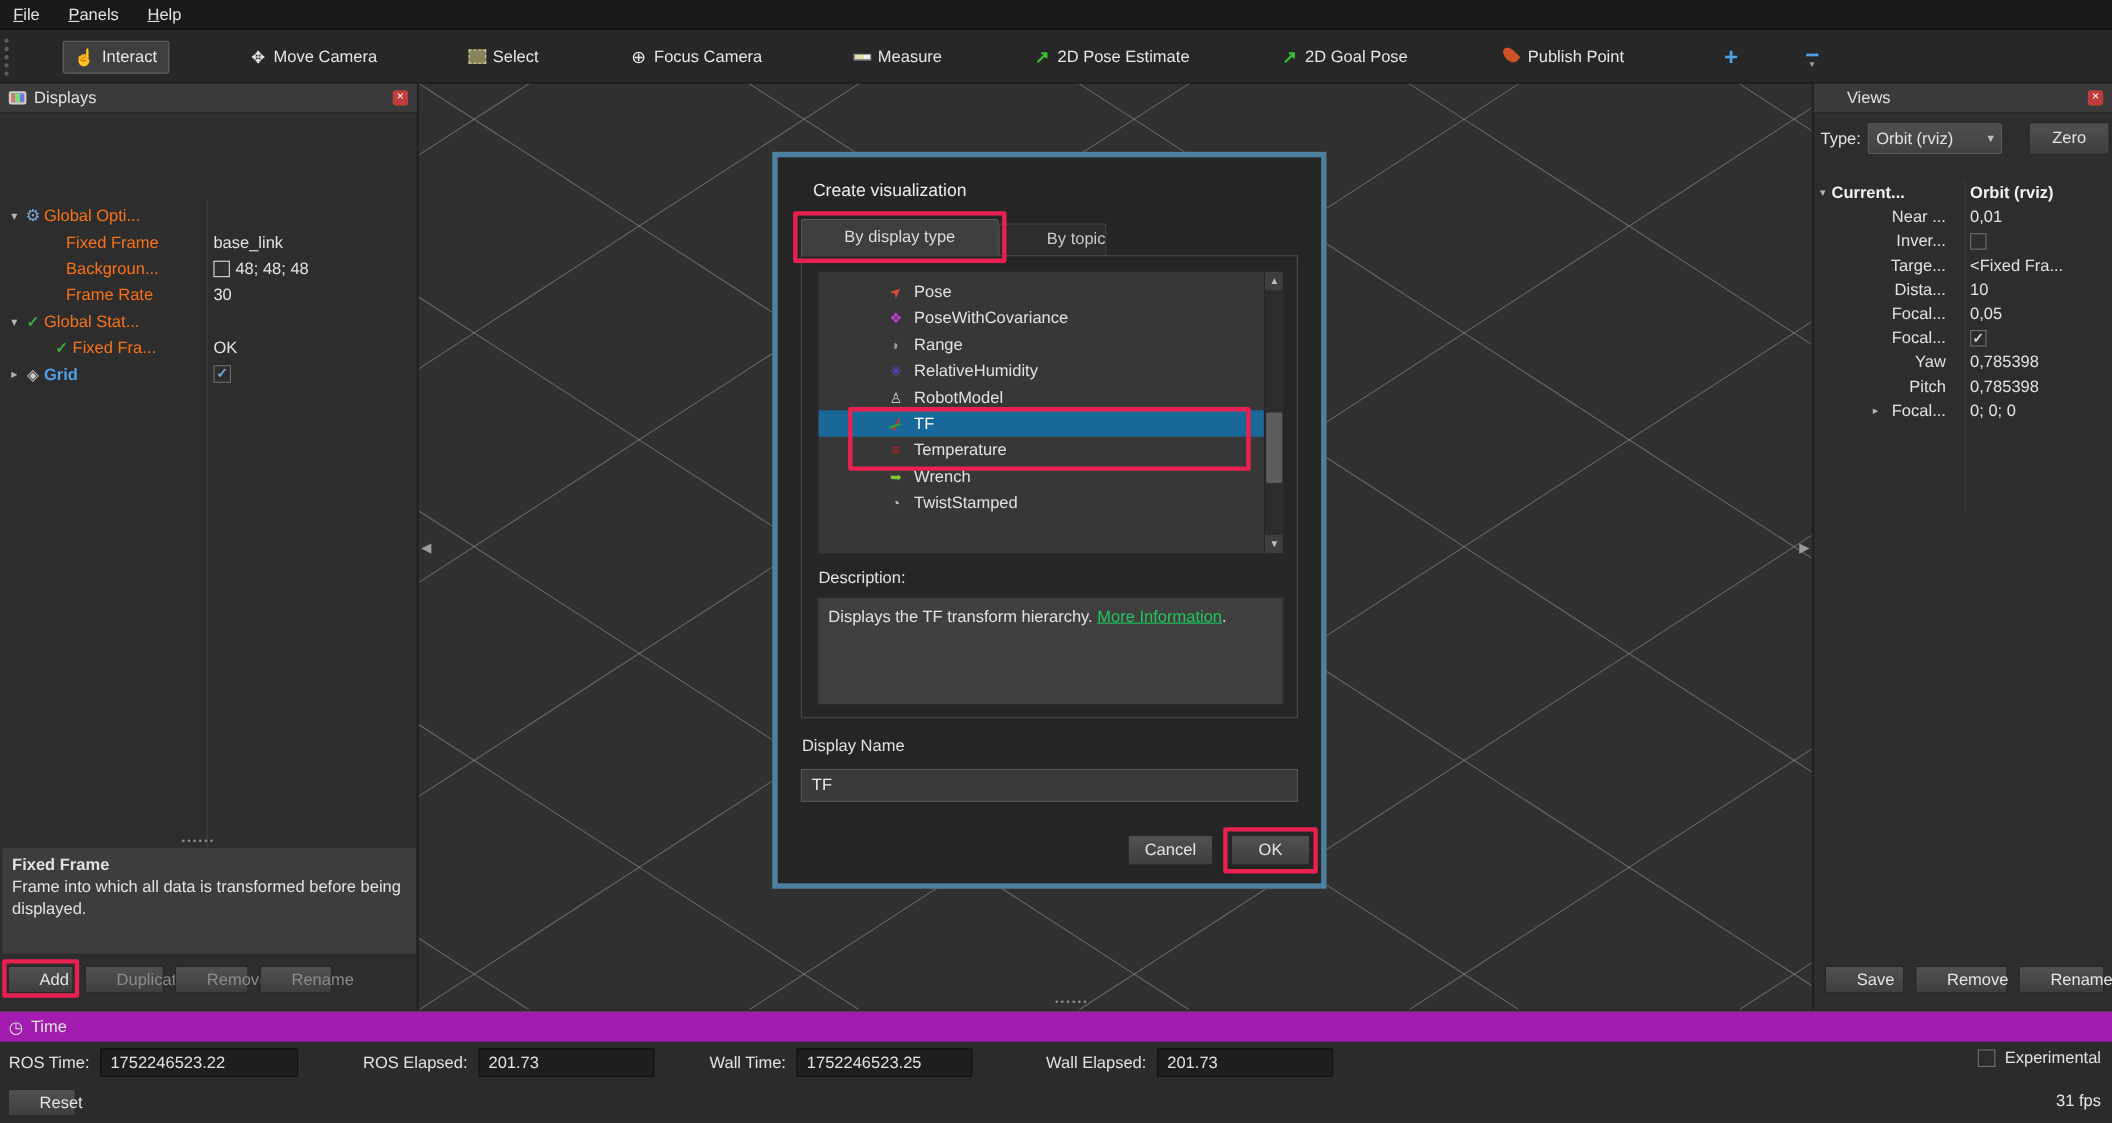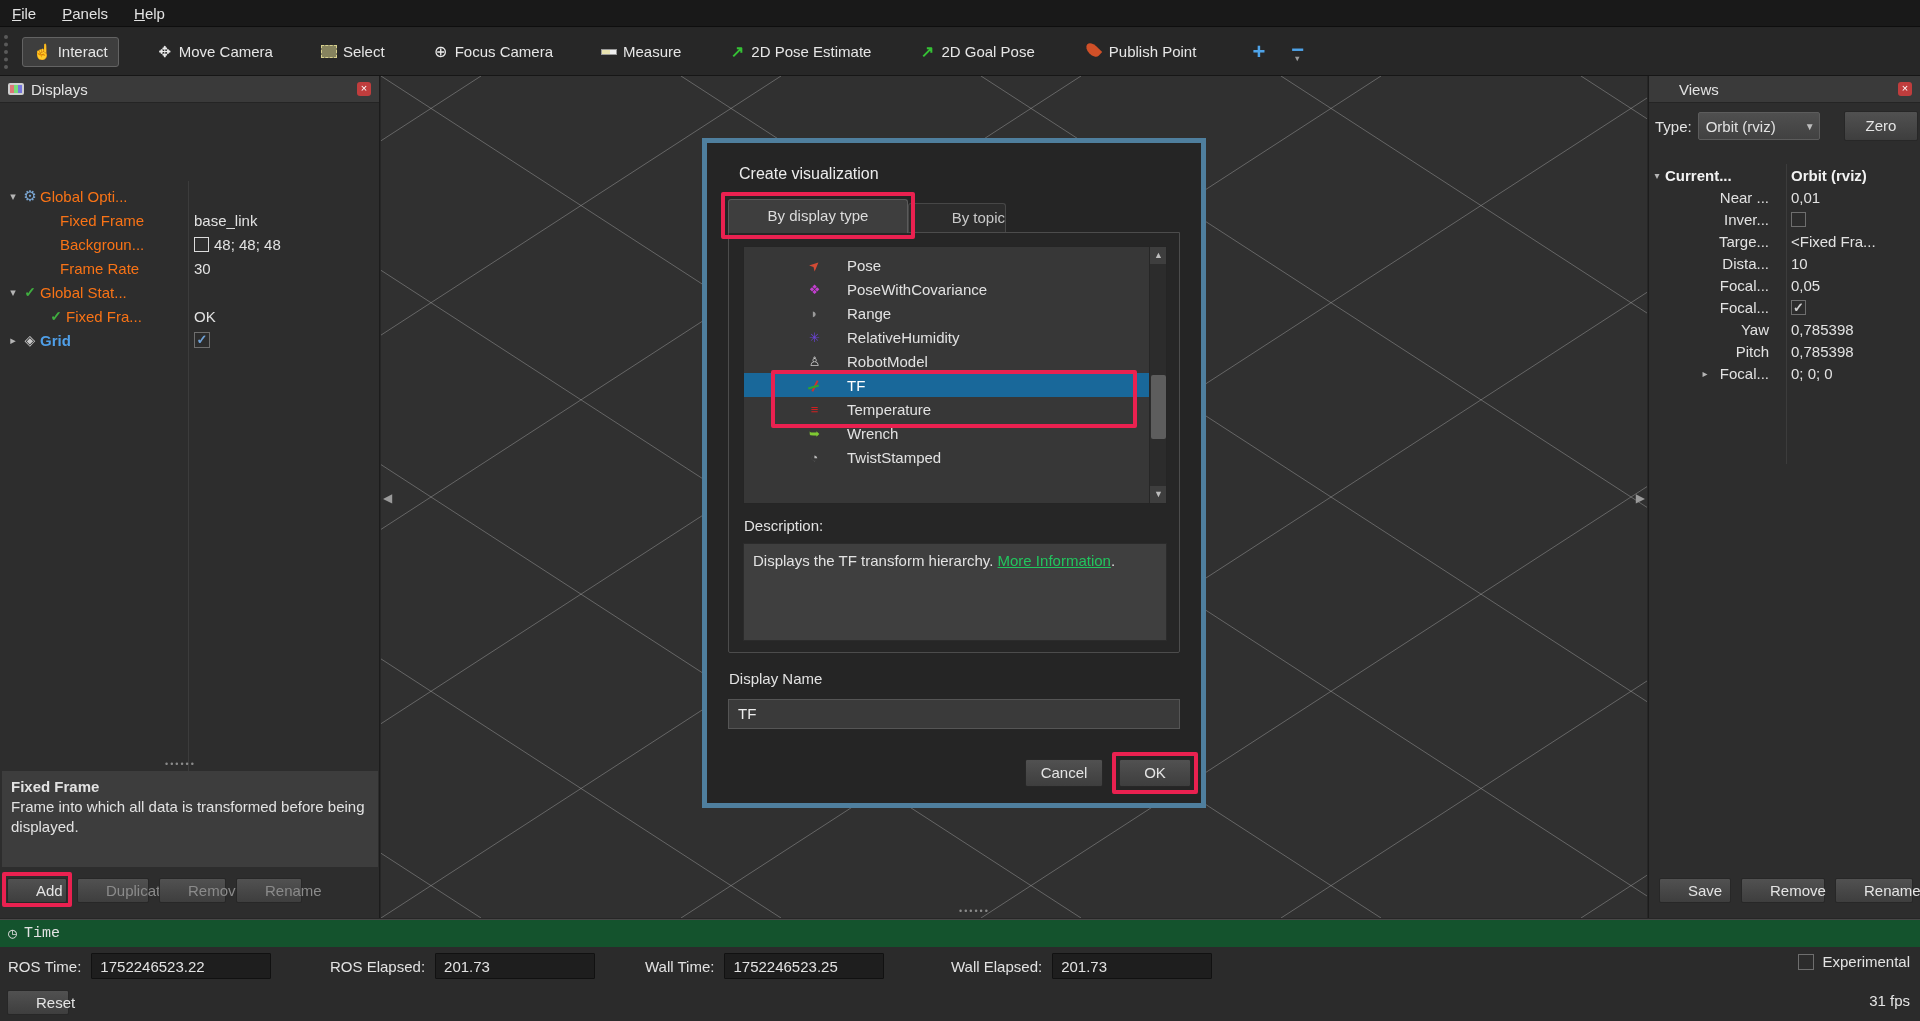--- a/index.html
+++ b/index.html
@@ -7,21 +7,21 @@
     font-family:"Liberation Sans", sans-serif; font-size:15px; color:#e2e2e2; }
 
   
   #menubar { position:absolute; left:0; top:0; width:1920px; height:27px; background:#191919;
     display:flex; align-items:center; gap:26px; padding-left:12px; border-bottom:1px solid #0e0e0e; }
   .menu-item { cursor:default; }
   .menu-item u { text-decoration:underline; }
 
   
   #toolbar { position:absolute; left:0; top:28px; width:1920px; height:48px; background:#272727;
-    display:flex; align-items:center; border-bottom:1px solid #161616; }
+    display:flex; align-items:center; border-bottom:1px solid #161616;gap:35px; }
   #toolbar-handle { width:10px; height:34px; margin:0 8px 0 4px; border-left:4px dotted #5a5a5a; }
   .tool-btn { display:flex; align-items:center; gap:6px; padding:5px 10px; margin-right:28px;
     border-radius:3px; white-space:nowrap; color:#e6e6e6; }
   .tool-btn.active { background:#3e3e3e; border:1px solid #636363; }
   .ticon { display:inline-block; min-width:16px; text-align:center; font-size:15px; color:#ddd; }
   .ticon.hand::before   { content:"\261D"; color:#e8e8e8; }
   .ticon.move::before   { content:"\2725"; color:#e8e8e8; }
   .ticon.selectbox { width:13px; height:13px; border:1px dashed #d6cf8d; background:rgba(214,207,141,.55); }
   .ticon.crosshair::before { content:"\2295"; color:#e8e8e8; font-size:16px; }
   .ticon.ruler { width:16px; height:6px; background:linear-gradient(90deg,#e8e2b0 0 60%,#efefef 60%); border:1px solid #999; }
@@ -82,21 +82,21 @@
   #dialog-title { position:absolute; left:32px; top:22px; font-size:16px; color:#ececec; }
   .tab { position:absolute; text-align:center; color:#dcdcdc; }
   #tab1 { left:21px; top:56px; width:180px; height:34px; line-height:32px; background:#3e3e3e;
     border:1px solid #5b5b5b; border-bottom:none; border-radius:3px 3px 0 0; z-index:2; }
   #tab2 { left:201px; top:60px; width:98px; height:30px; line-height:28px; background:#2c2c2c;
     border:1px solid #474747; border-bottom:none; border-radius:3px 3px 0 0; color:#c9c9c9;text-align:right; }
   #tabpane { position:absolute; left:21px; top:89px; width:452px; height:421px;
     border:1px solid #4c4c4c; border-radius:0 0 2px 2px; background:#262626; }
   #dlist { position:absolute; left:14px; top:13px; width:424px; height:258px; background:#373737;
     border:1px solid #252525; overflow:hidden; }
-  .drow { position:relative; height:24px; display:flex; align-items:center; padding-left:62px; gap:24px; width:407px; }
+  .drow { position:relative; height:24px; display:flex; align-items:center; padding-left:62px; gap:8px; width:407px; }
   .drow.selected { background:#19689a; color:#fff; }
   .dicon { width:17px; display:inline-block; text-align:center; font-size:13px; }
   .ic-pose::before { content:"\27A4"; color:#d34b35; display:inline-block; transform:rotate(-42deg); }
   .ic-posearray::before { content:"///"; color:#d34b35; font-weight:bold; font-style:italic; letter-spacing:-1px; font-size:11px; }
   .ic-posecov::before { content:"\2756"; color:#c33fd0; }
   .ic-range::before { content:"\25D7"; color:#9a9a9a; }
   .ic-humidity::before { content:"\2733"; color:#6a43d8; }
   .ic-robot::before { content:"\2659"; color:#c9c9c9; }
   .ic-tf { position:relative; height:16px; }
   .ic-tf::before { content:""; position:absolute; left:8px; bottom:1px; width:2px; height:12px;
@@ -144,21 +144,21 @@
   #views-colline { position:absolute; left:137px; top:88px; width:1px; height:300px; background:#3c3c3c; }
   #views-buttons { position:absolute; left:0; top:800px; width:272px; }
   #btn-save { position:absolute; left:10px; top:2px; width:72px; }
   #btn-remove-v { position:absolute; left:92px; top:2px; width:84px; }
   #btn-rename-v { position:absolute; left:186px; top:2px; width:78px; }
   .chk.small { width:15px; height:15px; }
 
   
   #timepanel { position:absolute; left:0; top:919px; width:1920px; height:102px; background:#2b2b2b;
     border-top:1px solid #484848; }
-  #timepanel .panel-title { background:#14532d; border-bottom:none;font-family:Liberation Mono, monospace; }
+  #timepanel .panel-title { background:#a21caf; border-bottom:none; }
   .clock::before { content:"\25F7"; color:#d8d8d8; font-size:15px; }
   .tfield { position:absolute; top:0; display:flex; align-items:center; }
   #time-fields { position:absolute; left:0; top:33px; width:1920px; height:28px; }
   .tbox { background:#1e1e1e; border:1px solid #111; border-radius:1px; height:26px;
     display:flex; align-items:center; padding:0 8px; }
   #tf0 { left:8px; }   #tf0 .tbox { margin-left:10px; width:180px; }
   #tf1 { left:330px; } #tf1 .tbox { margin-left:10px; width:160px; }
   #tf2 { left:645px; } #tf2 .tbox { margin-left:10px; width:160px; }
   #tf3 { left:951px; } #tf3 .tbox { margin-left:10px; width:160px; }
   #experimental { position:absolute; right:10px; top:33px; display:flex; align-items:center; gap:8px; }

